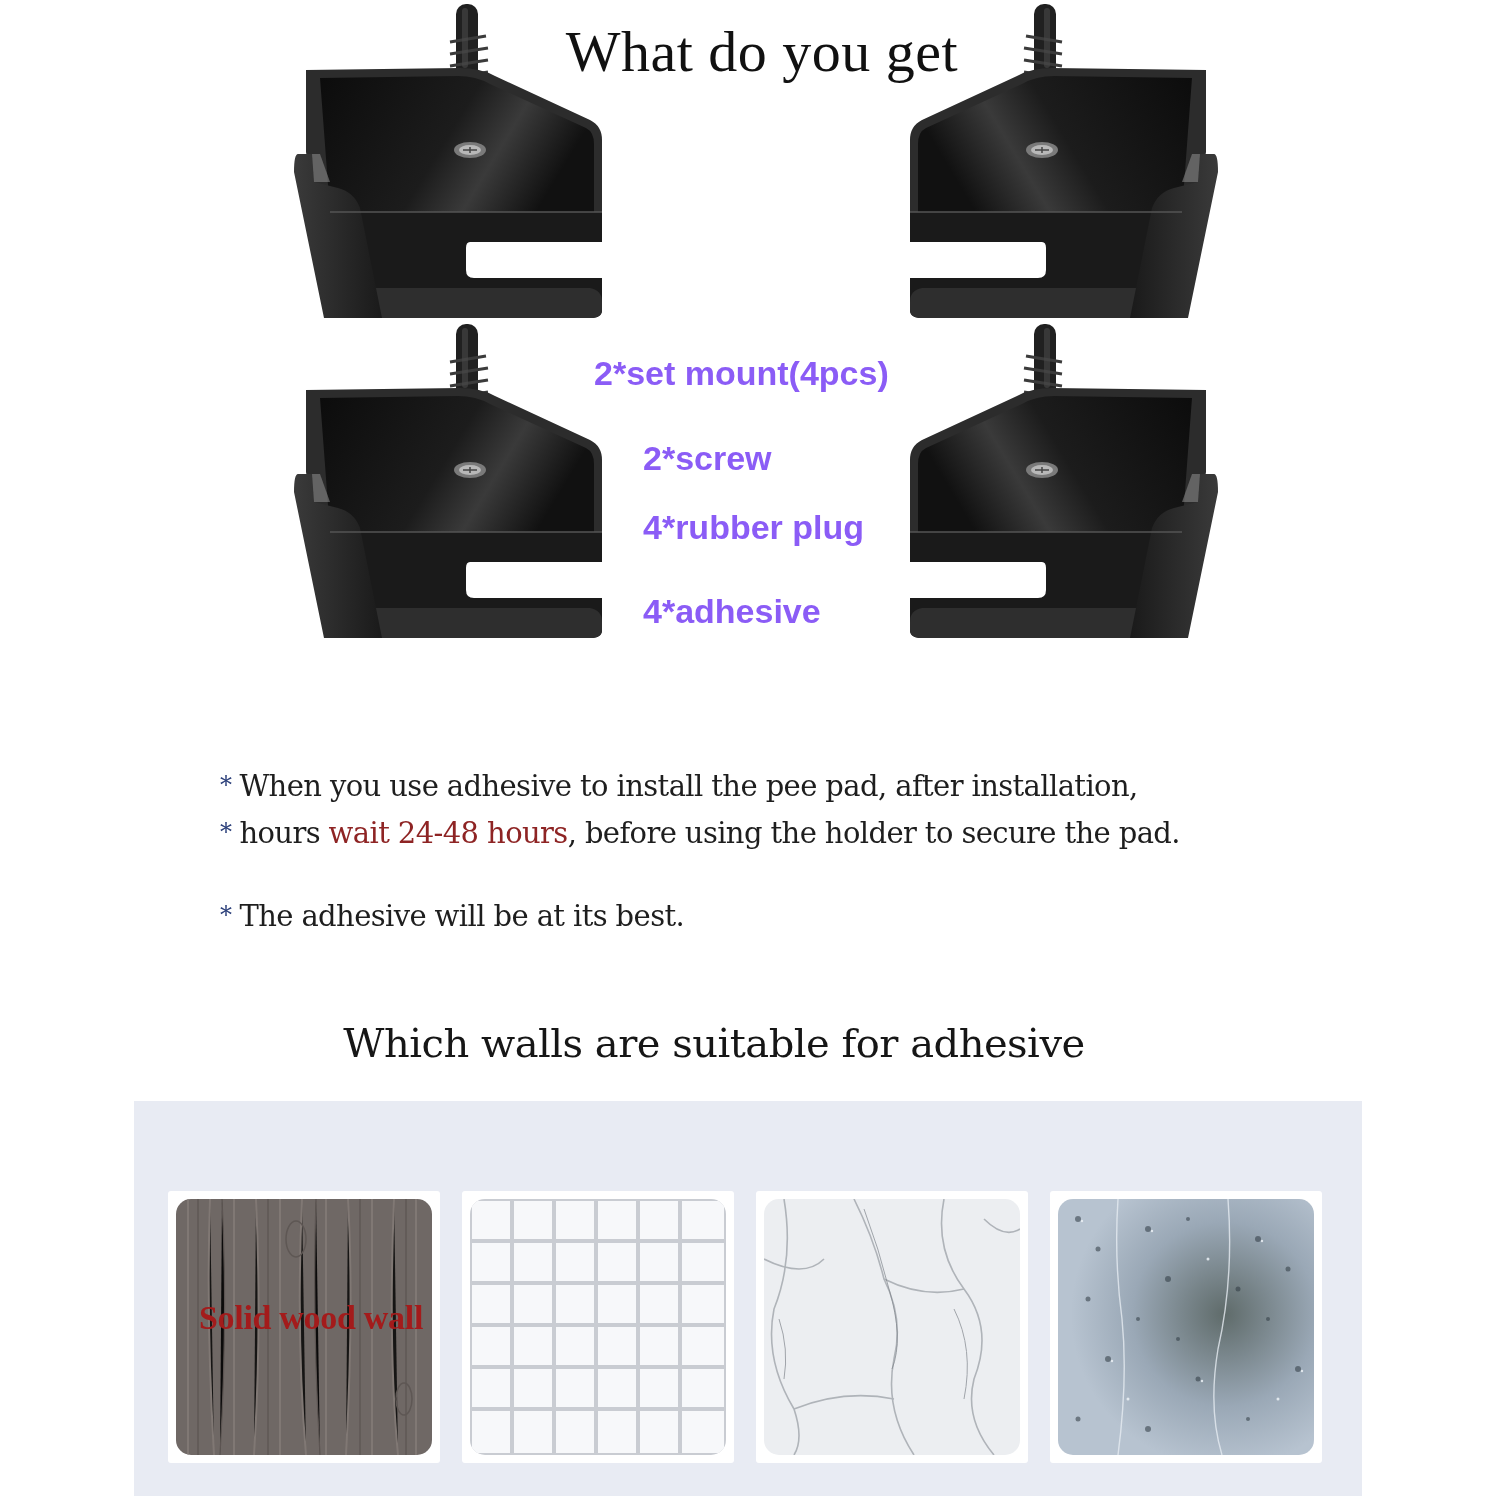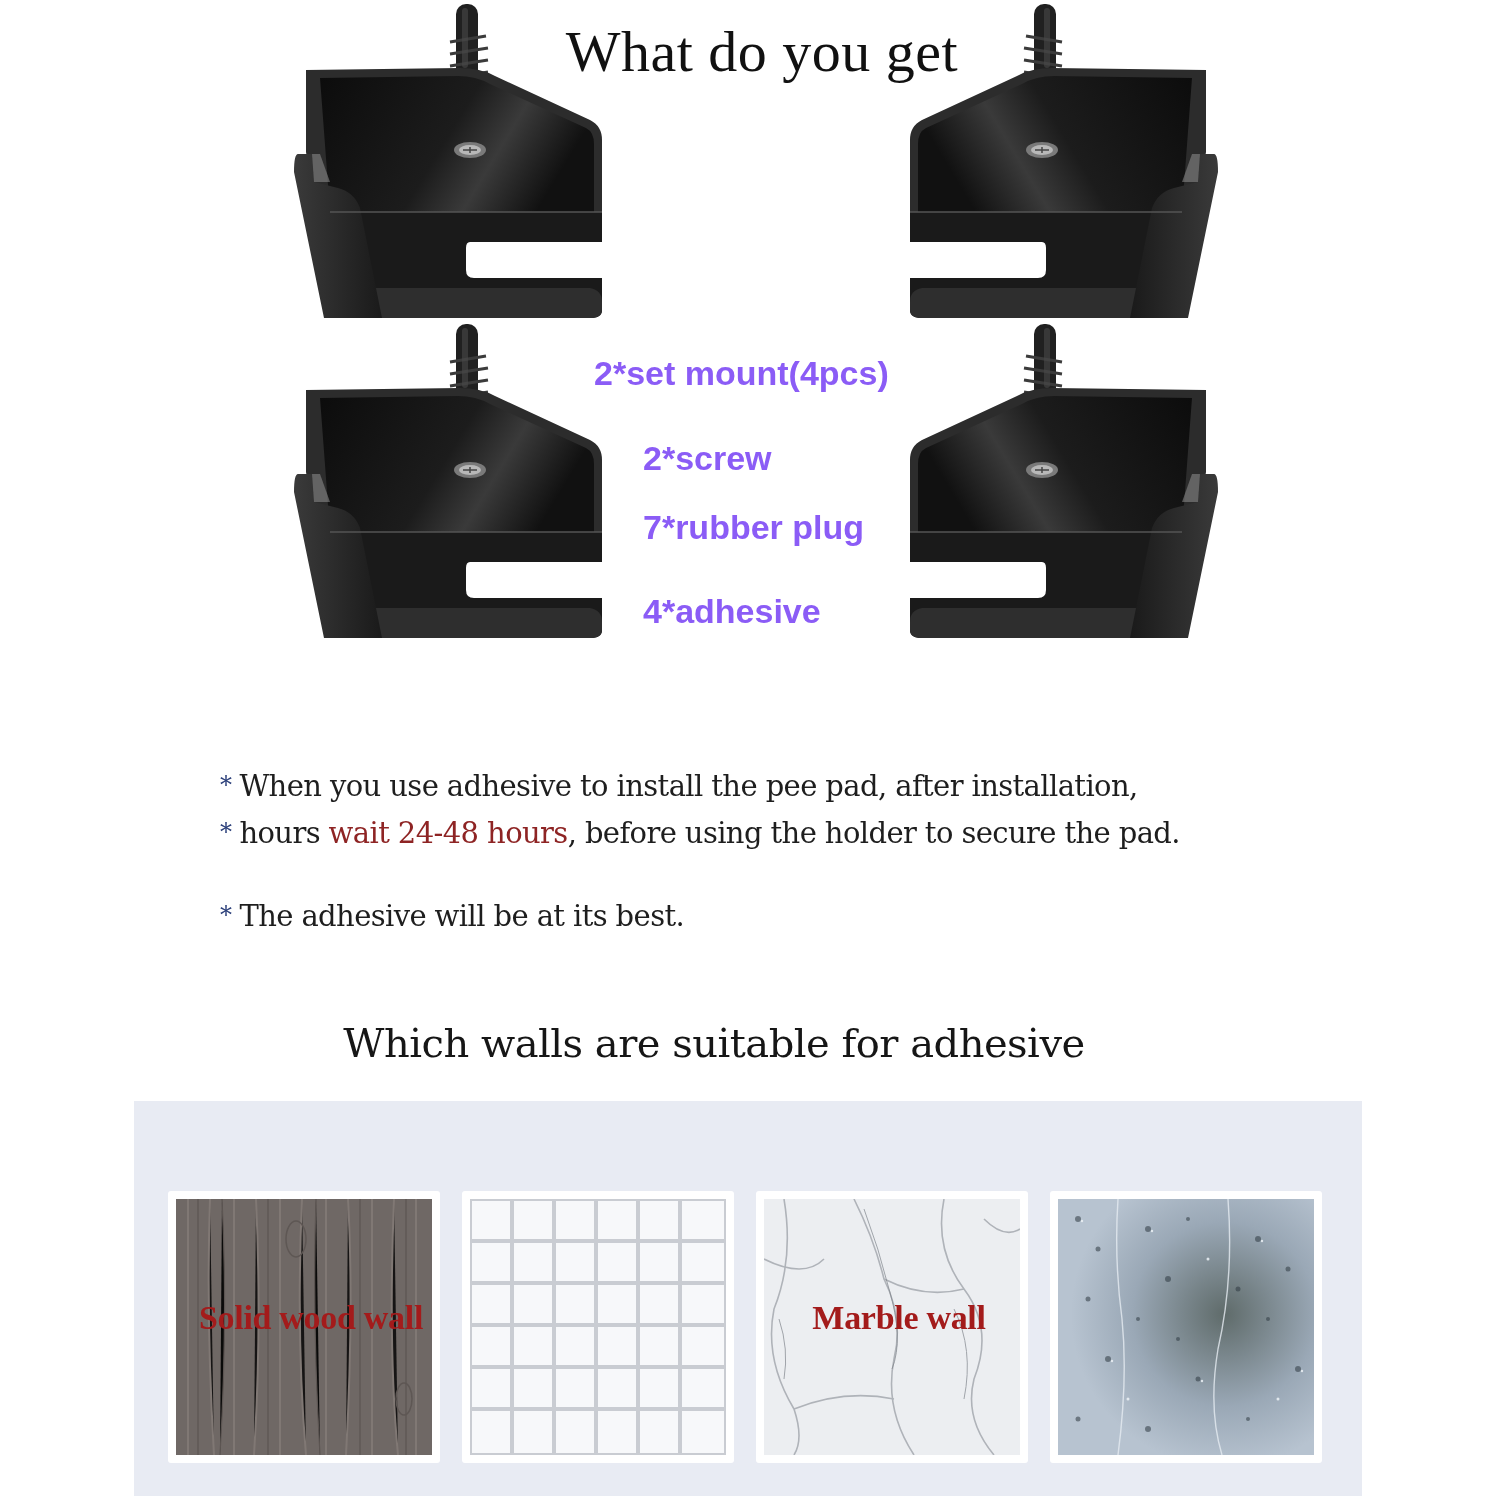--- a/index.html
+++ b/index.html
@@ -39,21 +39,21 @@
     font-family: "DejaVu Serif", serif; font-size: 40px; color: #161616;
     letter-spacing: -0.5px;
   }
 
   
   .panel { left: 134px; top: 1101px; width: 1228px; height: 395px; background: #e8ebf3; }
   .card {
     top: 1191px; width: 272px; height: 272px; background: #ffffff;
     border-radius: 3px; padding: 8px;
   }
-  .swatch { position: relative; width: 100%; height: 100%; overflow: hidden; }
+  .swatch { position: relative; width: 100%; height: 100%; overflow: hidden; border-radius: 15px; }
   .swatch svg { position: absolute; left: 0; top: 0; width: 100%; height: 100%; }
   .wall-label {
     position: absolute; left: -6px; right: -20px; top: 100px; text-align: center;
     font-family: "Liberation Serif", serif; font-weight: bold; font-size: 34px;
     color: #a31b1b; white-space: nowrap; letter-spacing: -0.3px;
   }
 </style>
 </head>
 <body>
 
@@ -119,21 +119,21 @@
     </svg>
 </div>
 <div class="abs bracket mirror" style="left:892px; top:322px;">
   <svg>
       <use href="#bracketShape"></use>
     </svg>
 </div>
 
 <div class="abs list-item" style="left:594px; top:354px;">2*set mount(4pcs)</div>
 <div class="abs list-item" style="left:643px; top:439px;">2*screw</div>
-<div class="abs list-item" style="left:643px; top:508px;">7*rubber plug</div>
+<div class="abs list-item" style="left:643px; top:508px;">4*rubber plug</div>
 <div class="abs list-item" style="left:643px; top:592px;">4*adhesive</div>
 
 <div class="abs note" style="top:769px;">
   <span class="star">*</span><span>When you use adhesive to install the pee pad, after installation,</span>
 </div>
 <div class="abs note" style="top:816px;">
   <span class="star">*</span><span>hours </span><span class="hl">wait 24-48 hours</span><span>, before using the holder to secure the pad.</span>
 </div>
 <div class="abs note" style="top:899px;">
   <span class="star">*</span><span>The adhesive will be at its best.</span>
@@ -234,21 +234,20 @@
         <path d="M30 210 Q80 190 130 200"></path>
         <path d="M0 60 Q40 80 60 60"></path>
         <path d="M220 20 Q240 40 256 30"></path>
       </g>
       <g fill="none" stroke="#7f848b" stroke-width="1" opacity="0.7">
         <path d="M100 10 Q115 50 125 90 Q140 140 128 170"></path>
         <path d="M190 110 Q210 150 200 200"></path>
         <path d="M15 120 Q25 150 20 180"></path>
       </g>
     </svg>
-    <div class="wall-label">Marble wall</div>
   </div>
 </div>
 
 <div class="abs card" style="left:1050px;">
   <div class="swatch">
     <svg viewBox="0 0 256 256" preserveAspectRatio="none">
       <defs>
         <radialGradient id="gGlass" cx="0.65" cy="0.45" r="0.6">
           <stop offset="0" stop-color="#5f6b6a"></stop>
           <stop offset="0.6" stop-color="#9aa8b6"></stop>

